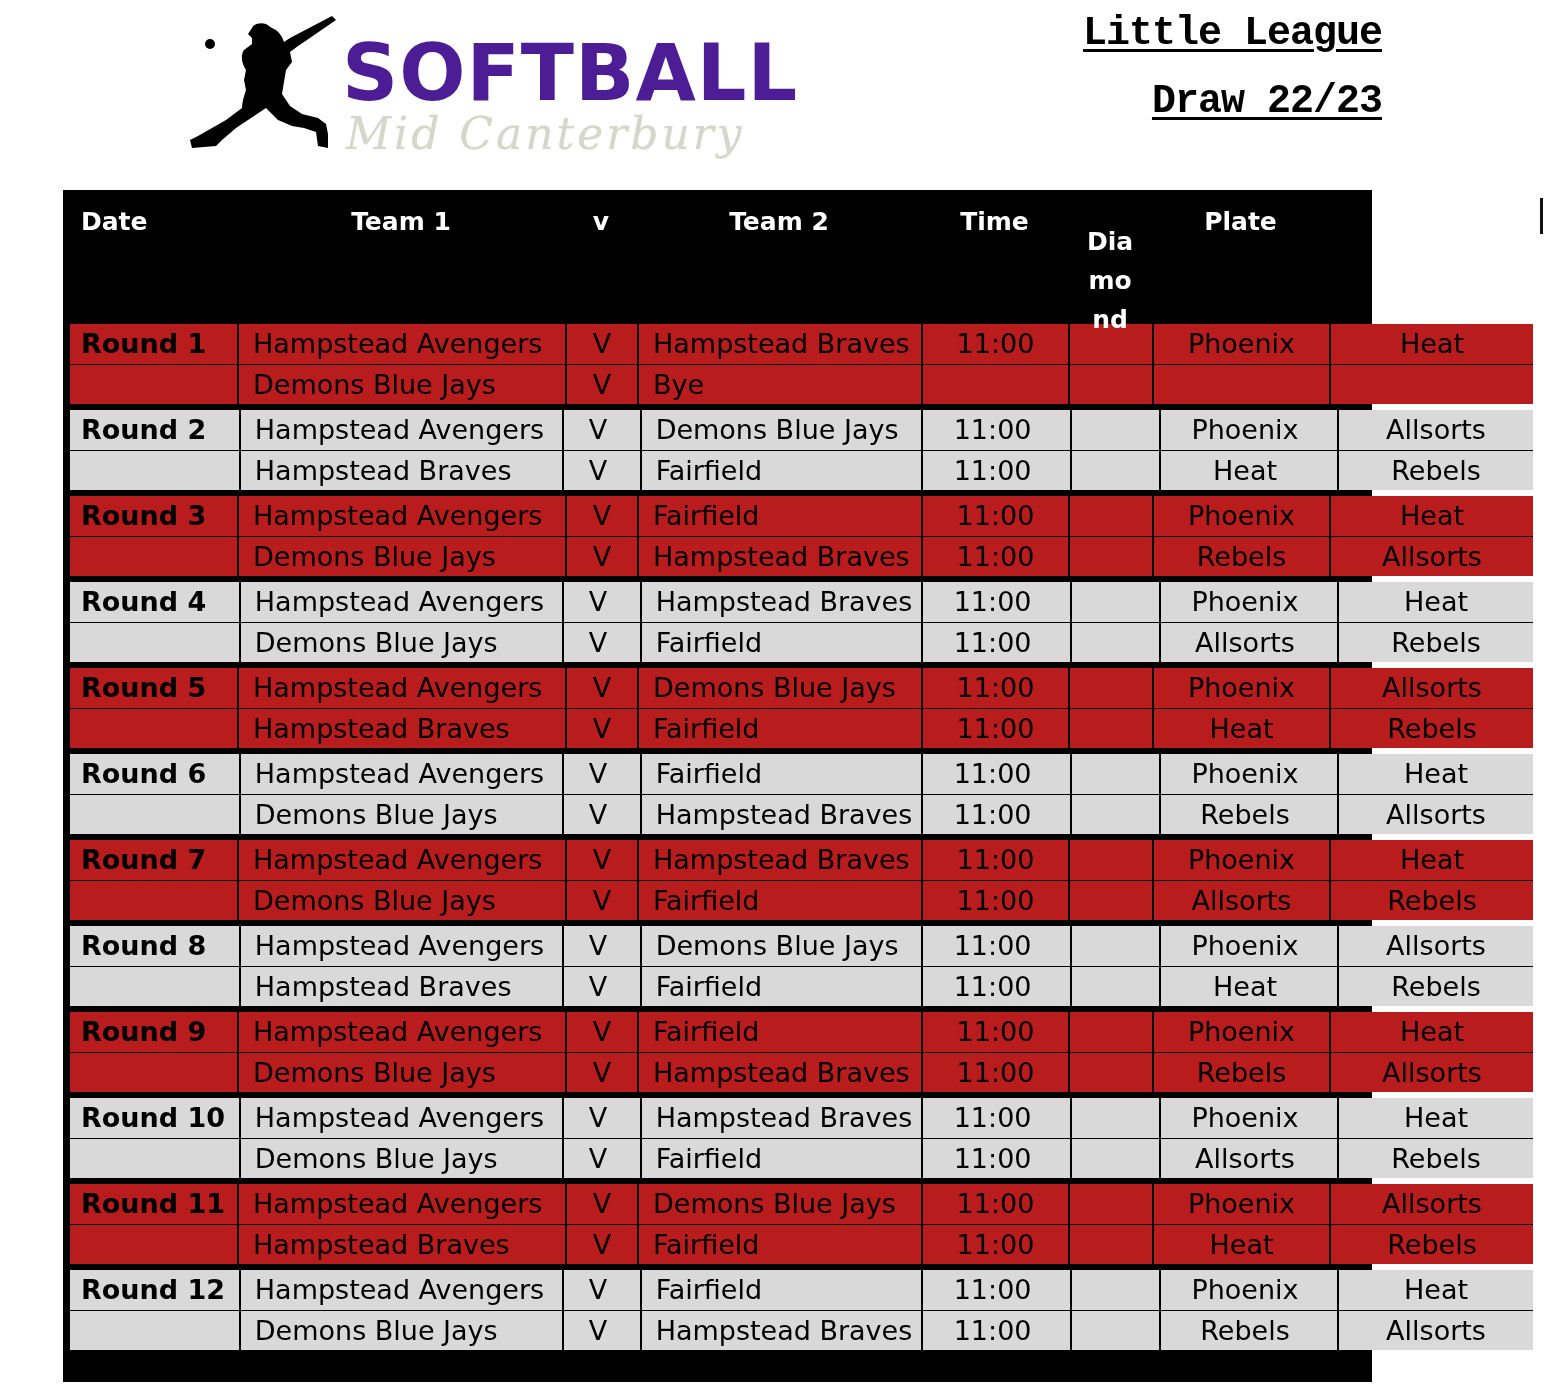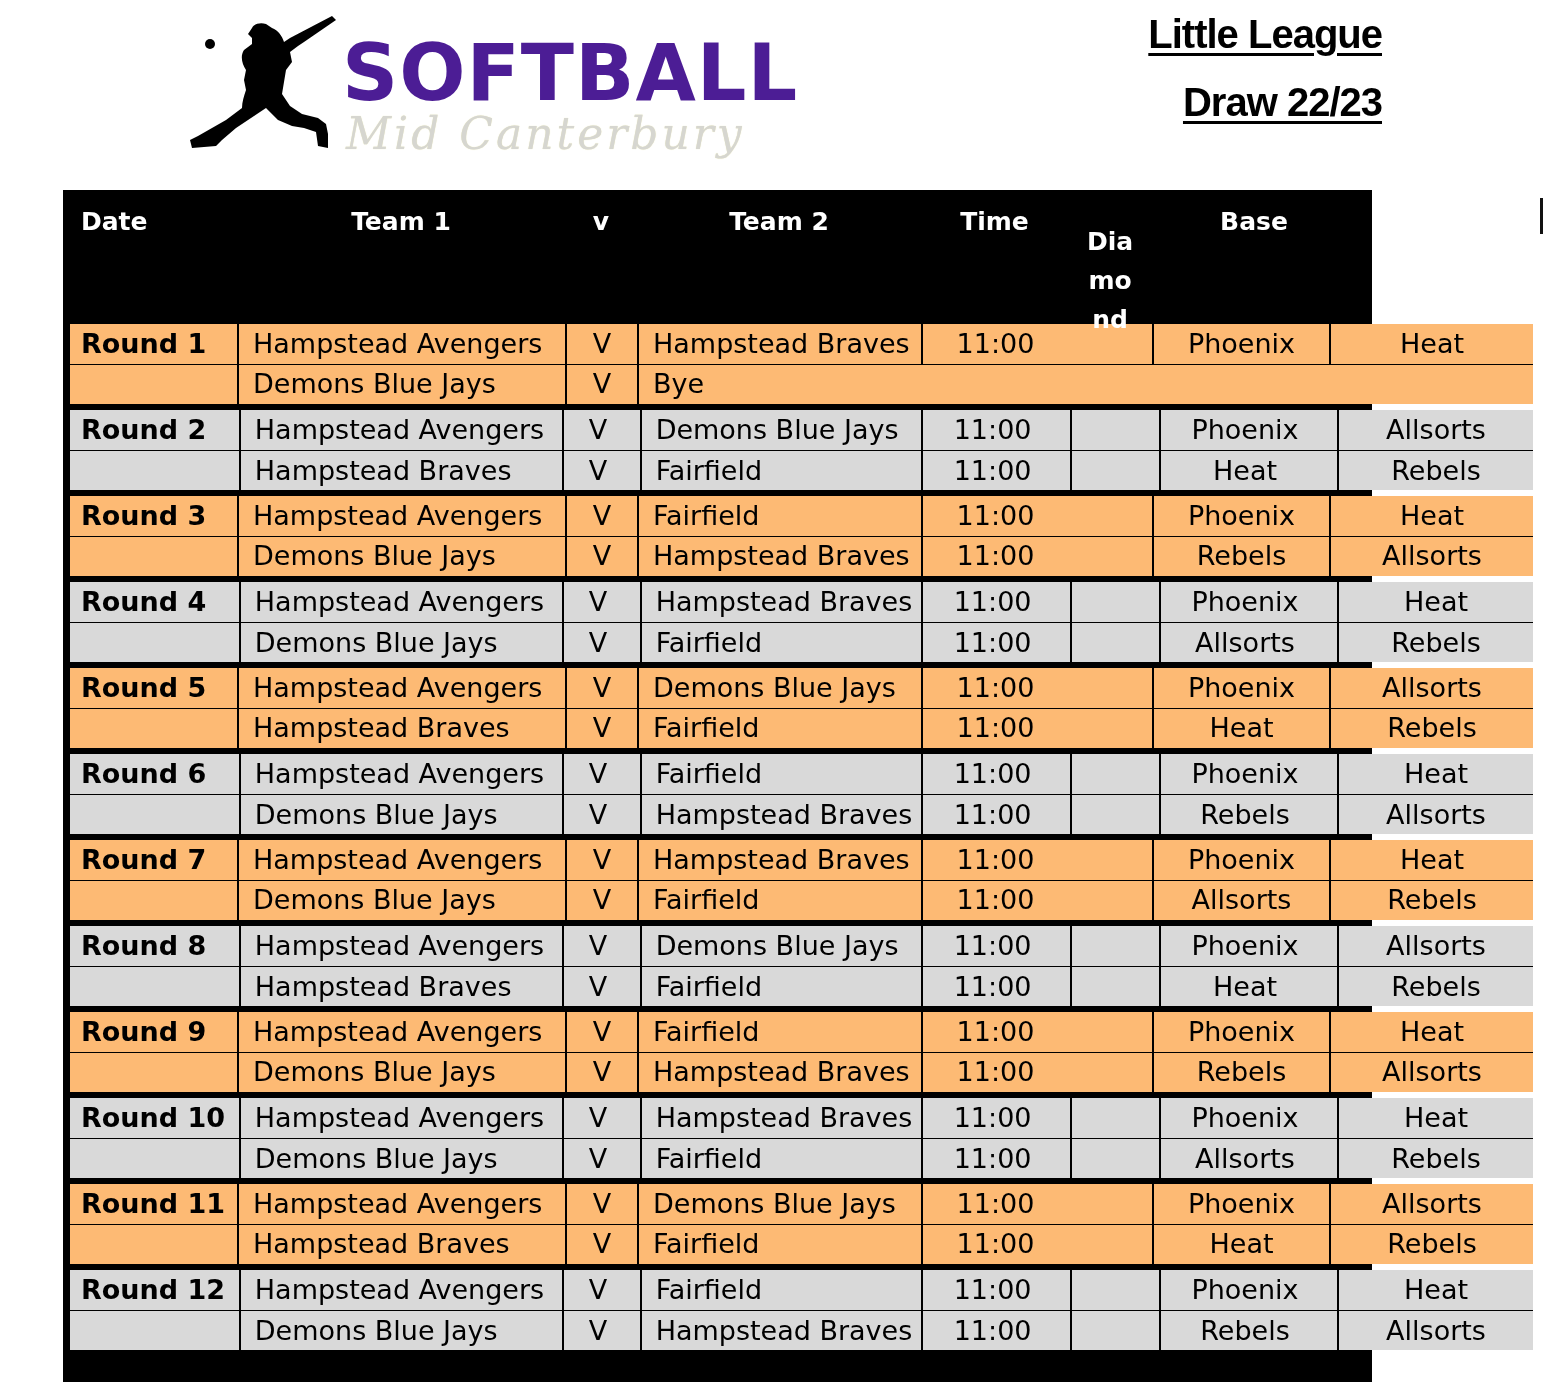--- a/index.html
+++ b/index.html
@@ -10,38 +10,38 @@
     .logo { position: absolute; left: 186px; top: 16px; width: 610px; height: 150px; }
     .logo svg.batter { position: absolute; left: 0; top: 0; width: 150px; height: 140px; }
     .logo .word { position: absolute; left: 156px; top: 18px; font-family: "DejaVu Sans", sans-serif;
                   font-weight: bold; font-size: 78px; letter-spacing: 1px; color: #4c1d95; line-height: 1; }
     .logo .sub { position: absolute; left: 160px; top: 96px; font-family: "DejaVu Serif", serif;
                  font-style: italic; font-size: 44px; color: #d6d6d0; letter-spacing: 3px; line-height: 1;
                  text-shadow: 0 0 1px #e9e7b5; }
 
     
     .title { position: absolute; right: 166px; top: 14px; text-align: right;
-             font-family: Liberation Sans, sans-serif; font-weight: bold; font-size: 40px; line-height: 1; }
+             font-family: Liberation Mono, monospace; font-weight: bold; font-size: 40px; line-height: 1; }
     .title .t1 { display: block; text-decoration: underline; text-underline-offset: 5px; text-decoration-thickness: 3px; letter-spacing: -1px; }
     .title .t2 { display: block; margin-top: 28px; text-decoration: underline; text-underline-offset: 5px; text-decoration-thickness: 3px; letter-spacing: -1px; }
 
     
     .frame { position: absolute; left: 63px; top: 190px; width: 1309px; height: 1192px; background: #000; }
     .grid { position: absolute; left: 7px; top: 0; width: 1463px; }
     .hdr { display: flex; height: 132px; color: #fff; font-family: "DejaVu Sans", sans-serif; font-weight: bold; font-size: 25px; }
     .hdr div { padding-top: 12px; box-sizing: border-box; line-height: 39px; }
     .hdr .c-date { padding-left: 11px; text-align: left; }
     .hdr .c-center { text-align: center; }
     .hdr .c-dia { text-align: center; margin-top: 20px; }
 
     .group { margin-top: 0; }
     .sep { height: 6px; }
     .row { display: flex; height: 40px; box-sizing: border-box; }
     .row + .row { border-top: 1px solid #000; }
-    .group.white .row { background: #fdba74; align-items: flex-end; }
+    .group.white .row { background: #b91c1c; }
     .group.grey  .row { background: #d9d9d9; gap: 8px; }
     .cell { box-sizing: border-box; border-left: 2px solid #000; font-size: 27px; line-height: 40px;
             font-family: "DejaVu Sans", sans-serif; white-space: nowrap; overflow: hidden; }
     .cell:first-child { border-left: none; }
     .cell.date { font-weight: bold; padding-left: 11px; }
     .cell.left { padding-left: 14px; }
     .cell.center { text-align: center; }
 
     .w-date { width: 167px; }
     .w-t1 { width: 328px; }
@@ -79,20 +79,21 @@
       <div class="w-date c-date">Date</div>
       <div class="w-t1 c-center">Team 1</div>
       <div class="w-v c-center">v</div>
       <div class="w-t2 c-center">Team 2</div>
       <div class="w-time c-center">Time</div>
       <div class="w-dia c-dia">
         <span>Dia</span><br>
         <span>mo</span><br>
         <span>nd</span>
       </div>
+      <div class="w-plate c-center">Plate</div>
       <div class="w-base c-center">Base</div>
     </div>
     <div id="rounds">
         <div class="group white" style="margin-top: 2px;">
           <div class="row">
             <div class="cell date w-date">Round 1</div>
             <div class="cell w-t1 left">Hampstead Avengers</div>
             <div class="cell w-v center">V</div>
             <div class="cell w-t2 left">Hampstead Braves</div>
             <div class="cell w-time center">11:00</div>

